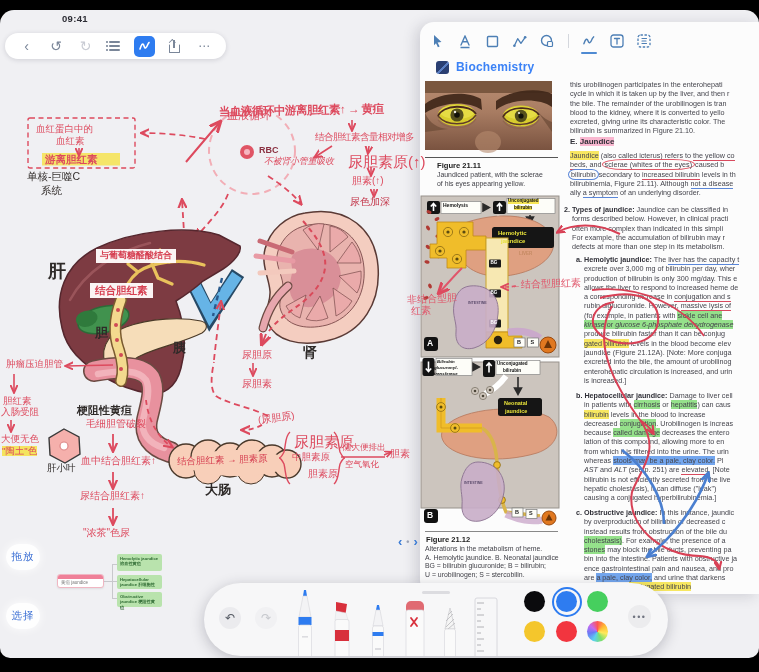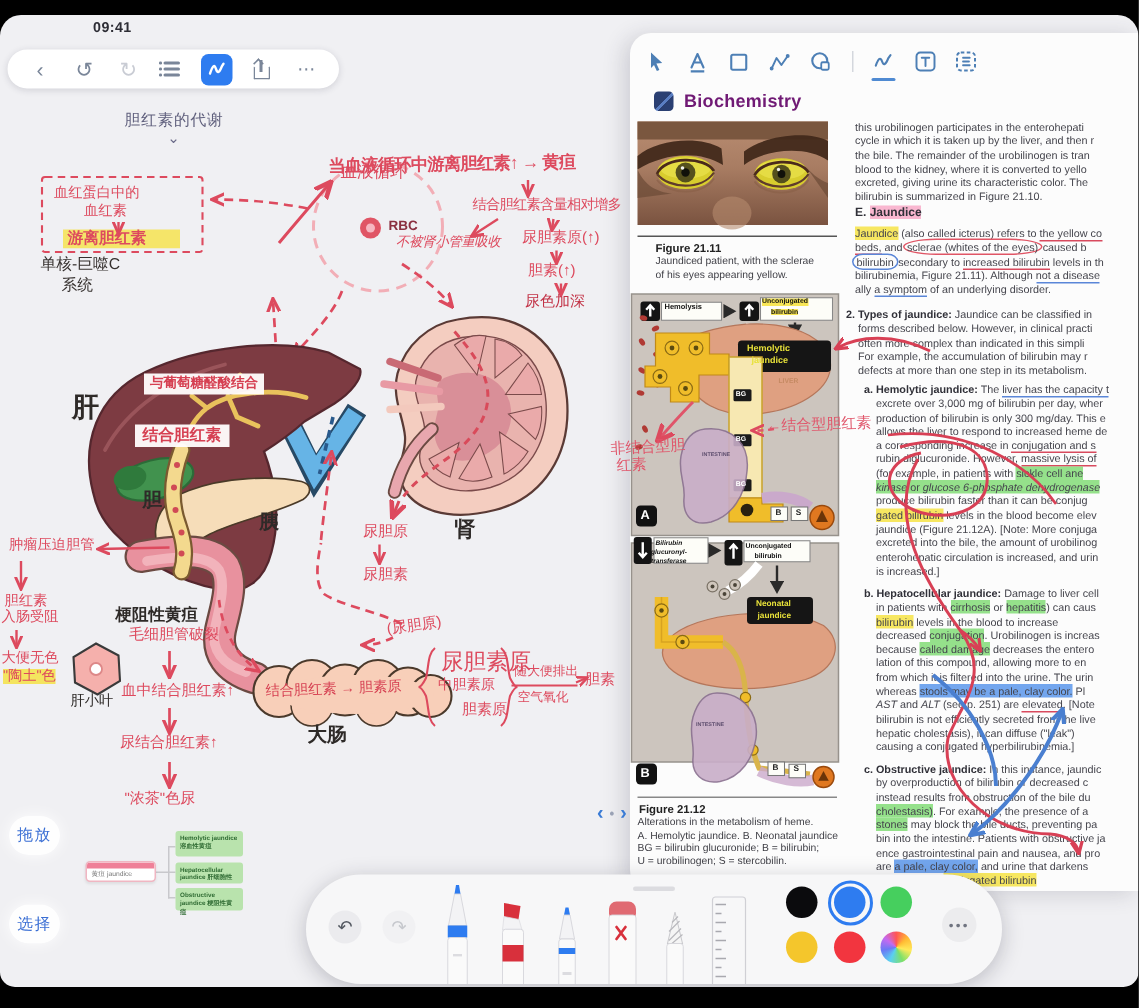--- a/index.html
+++ b/index.html
@@ -43,21 +43,21 @@
   #doc-title { position:absolute; left:46px; top:63px; width:140px; text-align:center; color:#60607d; font-size:10.5px; z-index:6; letter-spacing:.5px;}
   #doc-title .chev { display:block; font-size:10px; color:#6a6a88; margin-top:-1px; }
 
   
   #pdf-toolbar { position:absolute; left:10px; top:9px; width:240px; height:20px; display:flex; align-items:center; gap:13.5px; }
   .pt-icon { width:14px; height:15px; display:flex; align-items:center; justify-content:center; position:relative; }
   .pt-sep { width:1px; height:14px; background:#d4d7dd; }
   .pt-active::after { content:""; position:absolute; left:-1px; right:-1px; bottom:-5px; height:2px; background:#4f8ad2; border-radius:1px; }
   #pdf-head { position:absolute; left:16px; top:38px; display:flex; align-items:center; gap:7px; }
   #pdf-head .bicon { width:13px; height:13px; border-radius:3px; background:linear-gradient(135deg,#2a3f72 48%, #5a7ec2 48%, #5a7ec2 60%, #2a3f72 60%); }
-  #pdf-head .btitle { font-size:12px; font-weight:bold; color:#701a75; letter-spacing:.2px; }
+  #pdf-head .btitle { font-size:12px; font-weight:bold; color:#3b82f6; letter-spacing:.2px; }
 
   .pdf-text-line { font-size:7.2px; line-height:9.3px; color:#45454d; white-space:pre; }
   .pdf-block { position:absolute; left:150px; width:200px; overflow:visible; }
   .cap-line { font-size:6.9px; line-height:8.7px; color:#3f3f46; white-space:pre; }
   .fig-title { font-size:7.6px; font-weight:bold; color:#222; }
 
   .bd { font-weight:bold; color:#303038; }
   .it { font-style:italic; }
   .hl-y { background:rgba(246,224,45,.75); }
   .hl-g { background:rgba(122,218,110,.8); }
@@ -276,24 +276,20 @@
         <span class="share-icon">
             <span class="box"></span>
             <span class="arr"></span>
           </span>
       </div>
       <div class="tt-btn">
           <span class="tt-glyph" style="font-size:12px">⋯</span>
         </div>
     </div>
 
-    <div id="doc-title">
-      <span>胆红素的代谢</span>
-      <span class="chev">⌄</span>
-    </div>
 
     <div id="pdf-panel">
 
       <div id="pdf-toolbar">
         <div class="pt-icon">
           <svg width="13" height="14" viewBox="0 0 13 14">
               <path d="M3,1 L10.5,8 L6.6,8.4 L8.6,12.6 L6.9,13.3 L5,9.3 L3,11.3 Z" fill="#4d7fb5"></path>
             </svg>
         </div>
         <div class="pt-icon">
@@ -574,21 +570,21 @@
         <div class="lbl" style="left: 36px; top: 124px; font-size: 9.5px; color: rgb(221, 74, 94);">血红蛋白中的</div>
         <div class="lbl" style="left: 56px; top: 136px; font-size: 9.5px; color: rgb(221, 74, 94);">血红素</div>
         <div class="lbl" style="left: 45px; top: 154px; font-size: 10.5px; color: rgb(221, 74, 94); font-weight: bold;">游离胆红素</div>
         <div class="lbl" style="left: 27px; top: 171px; font-size: 10.5px; color: rgb(53, 48, 46);">单核-巨噬C</div>
         <div class="lbl" style="left: 41px; top: 185px; font-size: 10.5px; color: rgb(53, 48, 46);">系统</div>
         <div class="lbl" style="left: 227px; top: 110px; font-size: 11px; color: rgb(221, 74, 94);">血液循环</div>
         <div class="lbl" style="left: 259px; top: 146px; font-size: 9px; color: rgb(138, 48, 64); font-weight: bold;">RBC</div>
         <div class="lbl" style="left: 219px; top: 104px; font-size: 11.5px; color: rgb(221, 74, 94); font-weight: bold; letter-spacing: -0.5px; transform: rotate(-1deg);">当血液循环中游离胆红素↑ → 黄疸</div>
         <div class="lbl" style="left: 315px; top: 132px; font-size: 9.5px; color: rgb(221, 74, 94); letter-spacing: -0.5px;">结合胆红素含量相对增多</div>
         <div class="lbl" style="left: 264px; top: 157px; font-size: 9px; color: rgb(221, 74, 94); letter-spacing: -0.3px; font-style: italic;">不被肾小管重吸收</div>
-        <div class="lbl" style="left: 348px; top: 154px; font-size: 10px; color: rgb(221, 74, 94);">尿胆素原(↑)</div>
+        <div class="lbl" style="left: 348px; top: 154px; font-size: 15px; color: rgb(221, 74, 94);">尿胆素原(↑)</div>
         <div class="lbl" style="left: 352px; top: 176px; font-size: 10px; color: rgb(221, 74, 94);">胆素(↑)</div>
         <div class="lbl" style="left: 350px; top: 197px; font-size: 10px; color: rgb(194, 50, 70);">尿色加深</div>
         <div class="lbl" style="left: 48px; top: 262px; font-size: 18px; color: rgb(46, 42, 40); font-weight: bold;">肝</div>
         <div class="lbl" style="left: 96px; top: 249px; font-size: 9px; color: rgb(214, 64, 82); font-weight: bold; background: rgba(255, 252, 252, 0.96); padding: 2px 4px;">与葡萄糖醛酸结合</div>
         <div class="lbl" style="left: 90px; top: 283px; font-size: 10.5px; color: rgb(214, 64, 82); font-weight: bold; background: rgba(255, 252, 252, 0.96); padding: 2px 5px;">结合胆红素</div>
         <div class="lbl" style="left: 95px; top: 326px; font-size: 13px; color: rgb(46, 42, 40); font-weight: bold;">胆</div>
         <div class="lbl" style="left: 173px; top: 341px; font-size: 13px; color: rgb(46, 42, 40); font-weight: bold;">胰</div>
         <div class="lbl" style="left: 77px; top: 405px; font-size: 11px; color: rgb(46, 42, 40); font-weight: bold;">梗阻性黄疸</div>
         <div class="lbl" style="left: 303px; top: 345px; font-size: 14px; color: rgb(46, 42, 40); font-weight: bold;">肾</div>
         <div class="lbl" style="left: 242px; top: 350px; font-size: 10px; color: rgb(221, 74, 94);">尿胆原</div>

